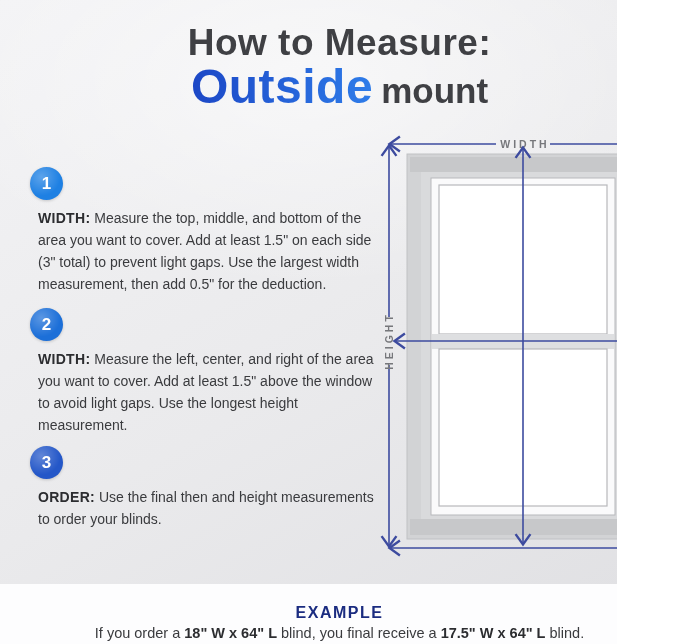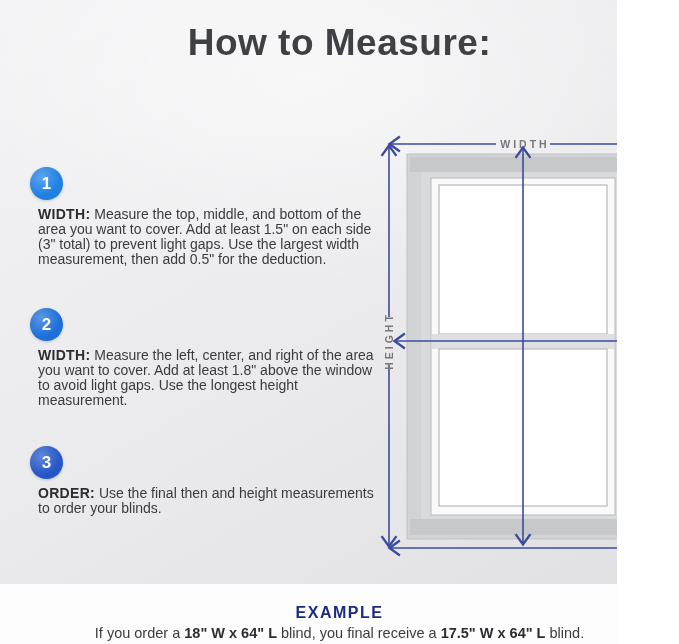--- a/index.html
+++ b/index.html
@@ -25,21 +25,21 @@
   .step-1{top:167px}.step-2{top:308px}.step-3{top:446px}
   .badge{
     width:33px;height:33px;border-radius:50%;color:#fff;font-size:17px;font-weight:700;
     display:flex;align-items:center;justify-content:center;
     box-shadow:0 1px 3px rgba(0,0,0,.18);
   }
   .step-1 .badge{background:radial-gradient(circle at 35% 30%,rgba(255,255,255,.28),rgba(255,255,255,0) 60%),var(--step1);}
   .step-2 .badge{background:radial-gradient(circle at 35% 30%,rgba(255,255,255,.28),rgba(255,255,255,0) 60%),var(--step2);}
   .step-3 .badge{background:radial-gradient(circle at 35% 30%,rgba(255,255,255,.28),rgba(255,255,255,0) 60%),var(--step3);}
   .step-body{
-    margin:7px 0 0 8px;font-size:14px;line-height:15px;color:var(--body);
+    margin:7px 0 0 8px;font-size:14px;line-height:22px;color:var(--body);
   }
   .step-body b{color:var(--body_bold);font-weight:700;letter-spacing:.3px;}
   
   .diagram{position:absolute;left:375px;top:125px;}
   .m-line{stroke:var(--arrow);stroke-width:1.6;fill:none;}
   .arrowhead{stroke:var(--arrow);stroke-width:1.6;fill:none;}
   .frame-outer{fill:var(--frame_outer);stroke:var(--frame_border);stroke-width:1;}
   .frame-dark{fill:var(--frame_dark);}
   .frame-inner{fill:var(--frame_inner);}
   .sash{fill:var(--frame_light);stroke:var(--pane_border);stroke-width:1;}
@@ -61,30 +61,31 @@
   .example-line{margin:5px 0 0 0;font-size:14.5px;color:var(--body);line-height:1;}
   .example-line b{color:var(--body_bold);font-weight:700;}
 </style>
 </head>
 <body>
 
 <div class="page">
 
   <header class="title">
     <div class="title-line1">How to Measure:</div>
+    <div class="title-line2"><span class="title-accent">Outside</span><span class="title-rest">mount</span></div>
   </header>
 
   <section>
     <div class="step step-1">
       <div class="badge">1</div>
       <p class="step-body"><b>WIDTH:</b> <span>Measure the top, middle, and bottom of the area you want to cover. Add at least 1.5" on each side (3" total) to prevent light gaps. Use the largest width measurement, then add 0.5" for the deduction.</span></p>
     </div>
     <div class="step step-2">
       <div class="badge">2</div>
-      <p class="step-body"><b>WIDTH:</b> <span>Measure the left, center, and right of the area you want to cover. Add at least 1.8" above the window to avoid light gaps. Use the longest height measurement.</span></p>
+      <p class="step-body"><b>WIDTH:</b> <span>Measure the left, center, and right of the area you want to cover. Add at least 1.5" above the window to avoid light gaps. Use the longest height measurement.</span></p>
     </div>
     <div class="step step-3">
       <div class="badge">3</div>
       <p class="step-body"><b>ORDER:</b> <span>Use the final then and height measurements to order your blinds.</span></p>
     </div>
   </section>
 
   <svg class="diagram" width="300" height="460" viewBox="0 0 300 460">
     <defs>
       <marker id="ah" viewBox="-9 -7 11 14" refX="-1" refY="0" markerWidth="11" markerHeight="13" orient="auto-start-reverse">

